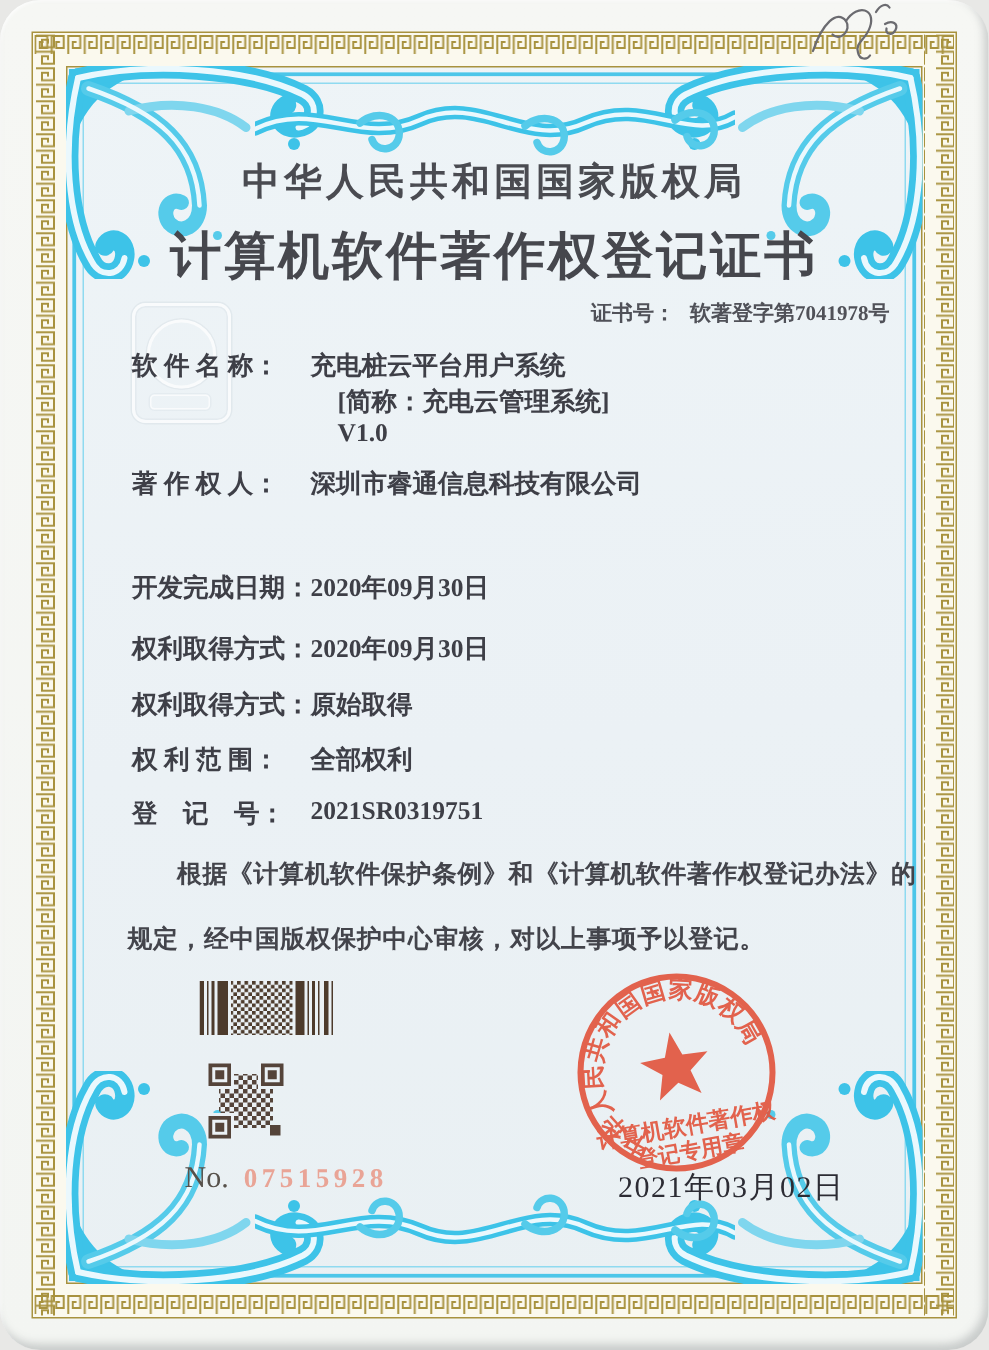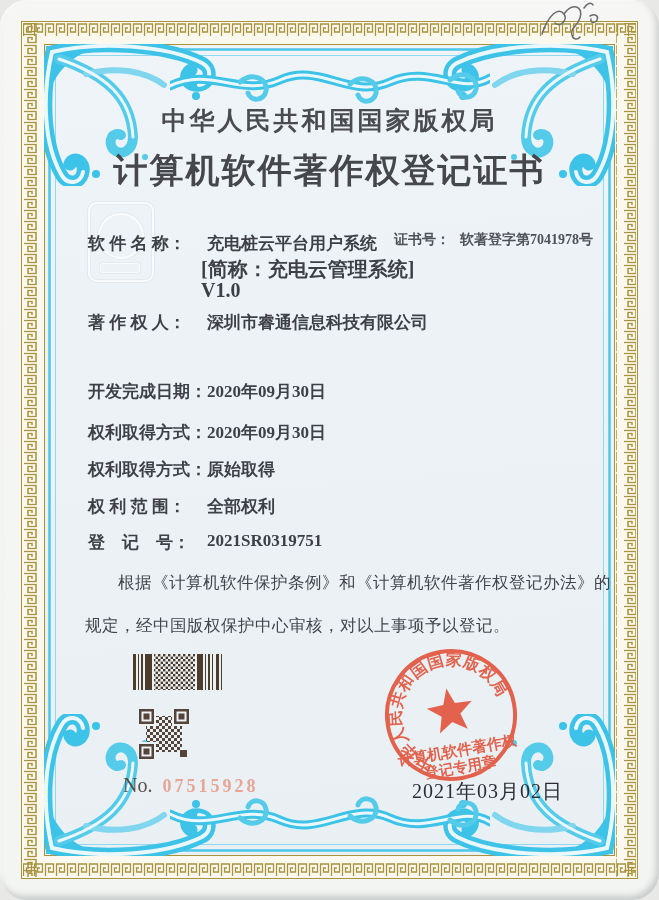--- a/index.html
+++ b/index.html
@@ -21,27 +21,27 @@
   .corner.bl{left:44px;bottom:44px;transform:scaleY(-1);}
   .corner.br{right:44px;bottom:44px;transform:scale(-1,-1);}
   .band{position:absolute;left:170px;width:320px;height:64px;z-index:2;}
   .band.top{top:52px;}
   .band.bottom{bottom:52px;transform:scaleY(-1);}
   .content{position:absolute;left:0;top:0;width:659px;height:900px;z-index:3;}
   .authority{position:absolute;left:0;top:104px;width:659px;text-align:center;
     font-size:25px;font-weight:600;letter-spacing:3px;color:#4a4b51;}
   .cert-title{position:absolute;left:0;top:148px;width:659px;text-align:center;
     font-size:34px;font-weight:700;letter-spacing:2px;color:#46474d;}
-  .certno{position:absolute;top:200px;right:66px;font-size:14px;font-weight:600;color:#505158;margin-top:31px;}
+  .certno{position:absolute;top:200px;right:66px;font-size:14px;font-weight:600;color:#505158;}
   .certno .lbl{margin-right:10px;}
   .row{position:absolute;left:88px;font-size:17px;font-weight:600;color:#3e3f47;white-space:nowrap;}
   .row .lbl{display:inline-block;width:112px;}
   .row .val{position:absolute;left:119px;white-space:nowrap;}
-  .subline{position:absolute;left:201px;font-size:20px;font-weight:600;color:#3e3f47;white-space:nowrap;}
-  .statement{position:absolute;left:85px;width:496px;font-size:16.5px;font-weight:400;
+  .subline{position:absolute;left:225px;font-size:17px;font-weight:600;color:#3e3f47;white-space:nowrap;}
+  .statement{position:absolute;left:85px;width:496px;font-size:16.5px;font-weight:700;
     color:#43444b;letter-spacing:.5px;white-space:nowrap;}
   .serial{position:absolute;left:123px;top:774px;font-size:20px;color:#57514b;}
   .serial .num{font-size:18px;letter-spacing:3px;color:#e9a496;font-weight:600;margin-left:10px;}
   .issue-date{position:absolute;left:388px;top:778px;font-size:20px;font-weight:400;
     letter-spacing:1px;color:#2c2c34;z-index:5;margin-left:24px;}
   .seal{position:absolute;left:361px;top:625px;z-index:4;opacity:.92;}
   .barcode{position:absolute;left:133px;top:654px;z-index:3;}
   .qr{position:absolute;left:138px;top:708px;z-index:3;}
   .penmark{position:absolute;left:528px;top:0;z-index:4;}
   .emboss{position:absolute;left:88px;top:202px;width:62px;height:76px;border-radius:9px;z-index:2;

